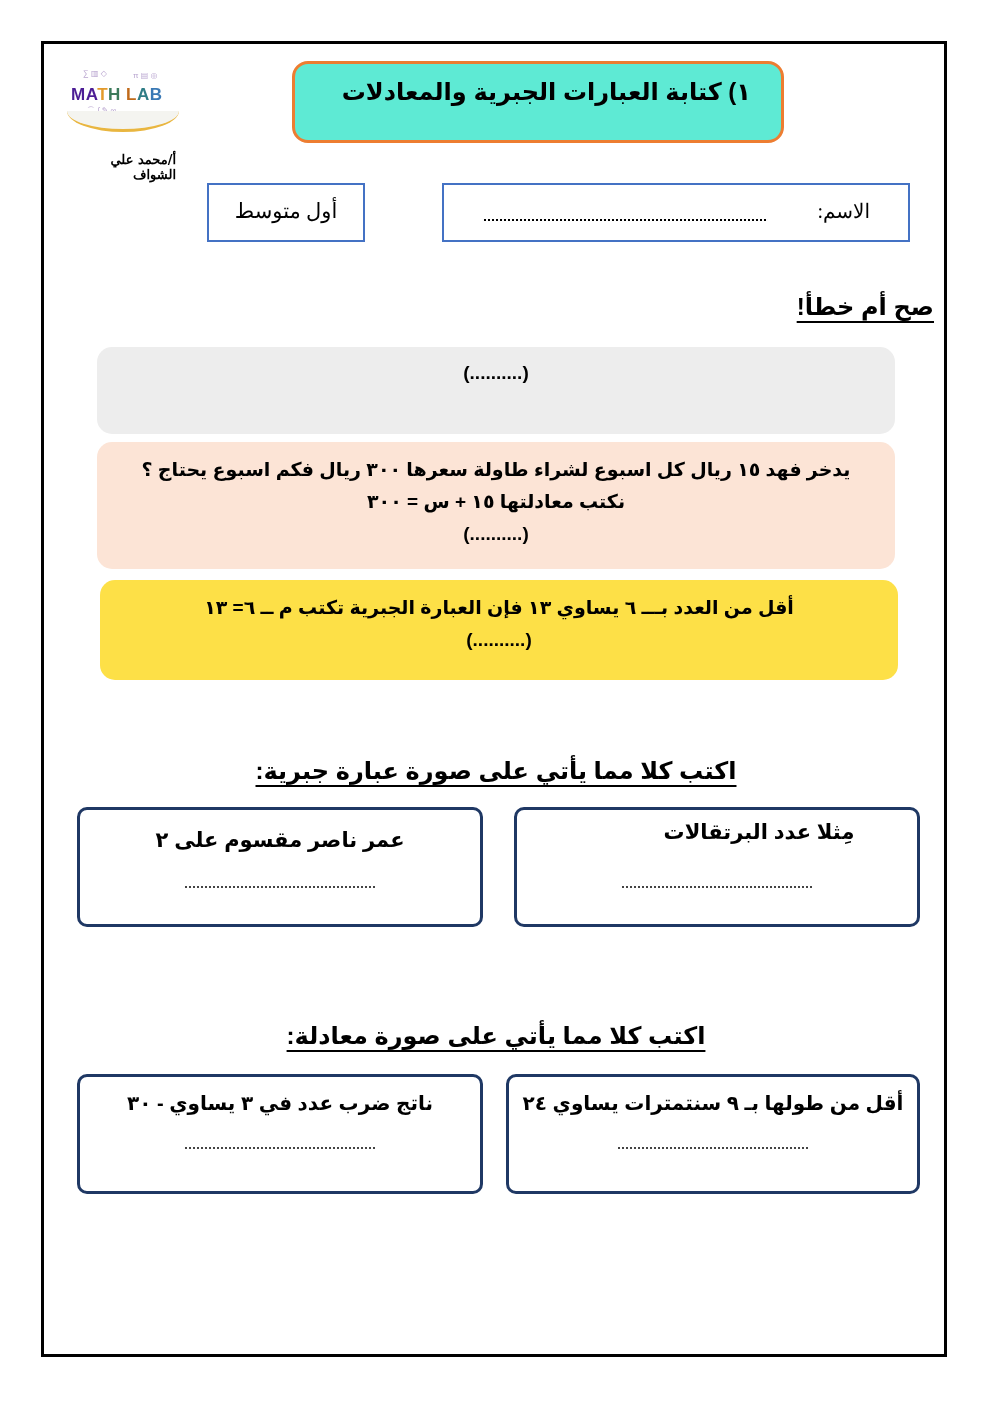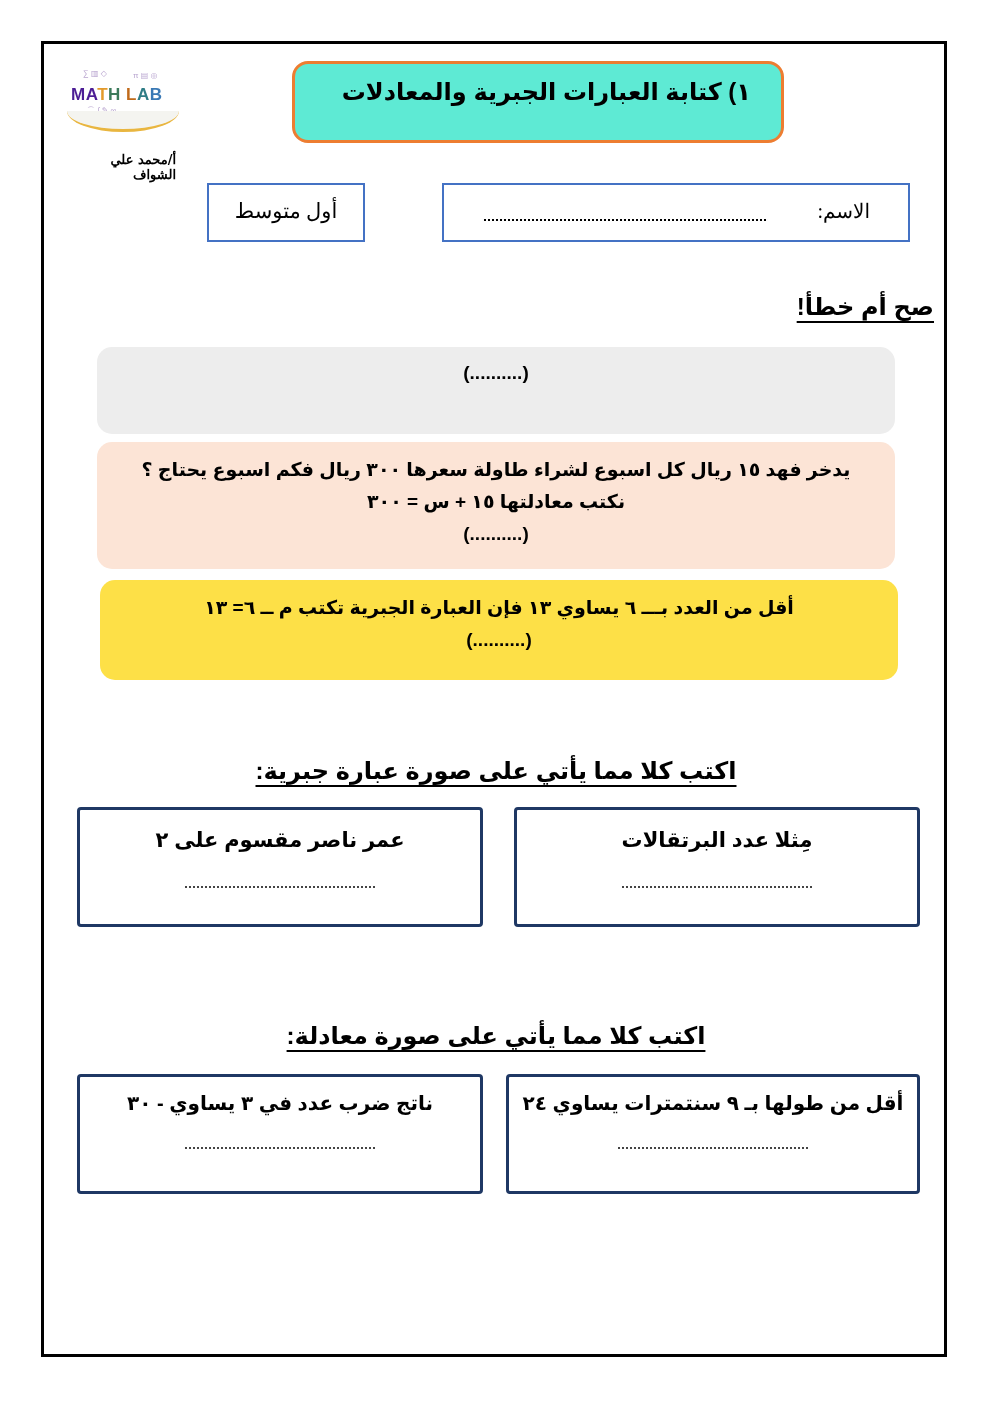--- a/index.html
+++ b/index.html
@@ -42,21 +42,21 @@
   .h-eq { left: 0; width: 992px; text-align: center; top: 1022px; }
 
   
   .card { border-radius: 15px; text-align: center; font-weight: bold; font-size: 19px; line-height: 32px; }
   .card-1 { left: 97px; top: 347px; width: 798px; height: 87px; background: #ededed; padding-top: 10px; }
   .card-2 { left: 97px; top: 442px; width: 798px; height: 127px; background: #fce4d6; padding-top: 12px; }
   .card-3 { left: 100px; top: 580px; width: 798px; height: 100px; background: #fde047; padding-top: 12px; }
   .answer-slot { display: inline-block; direction: ltr; }
 
   
-  .wbox { border: 3px solid #1f3864; border-radius: 4px; background: #fff; text-align: center; }
+  .wbox { border: 3px solid #1f3864; border-radius: 10px; background: #fff; text-align: center; }
   .wbox-text { position: absolute; width: 100%; font-weight: bold; font-size: 21px; }
   .wbox-dots { position: absolute; left: 50%; transform: translateX(-50%); width: 190px; height: 10px;
                border-bottom: 2px dotted #444; }
   .wb-1 { left: 514px; top: 807px; width: 406px; height: 120px; }
   .wb-2 { left: 77px; top: 807px; width: 406px; height: 120px; }
   .wb-3 { left: 506px; top: 1074px; width: 414px; height: 120px; }
   .wb-4 { left: 77px; top: 1074px; width: 406px; height: 120px; }
 </style>
 </head>
 <body>
@@ -101,21 +101,21 @@
 </div>
 
 <div class="abs card card-3 rtl">
   <div>أقل من العدد بـــ ٦ يساوي ١٣ فإن العبارة الجبرية تكتب م ــ ٦= ١٣</div>
   <div><span class="answer-slot">(..........)</span></div>
 </div>
 
 <div class="abs heading h-expr rtl">اكتب كلا مما يأتي على صورة عبارة جبرية:</div>
 
 <div class="abs wbox wb-1">
-  <div class="wbox-text rtl" style="top:18px;">مِثلا عدد البرتقالات</div>
+  <div class="wbox-text rtl" style="top:10px;padding-left:42px;">مِثلا عدد البرتقالات</div>
   <div class="wbox-dots" style="top:66px;"></div>
 </div>
 
 <div class="abs wbox wb-2">
   <div class="wbox-text rtl" style="top:18px;">عمر ناصر مقسوم على ٢</div>
   <div class="wbox-dots" style="top:66px;"></div>
 </div>
 
 <div class="abs heading h-eq rtl">اكتب كلا مما يأتي على صورة معادلة:</div>
 

